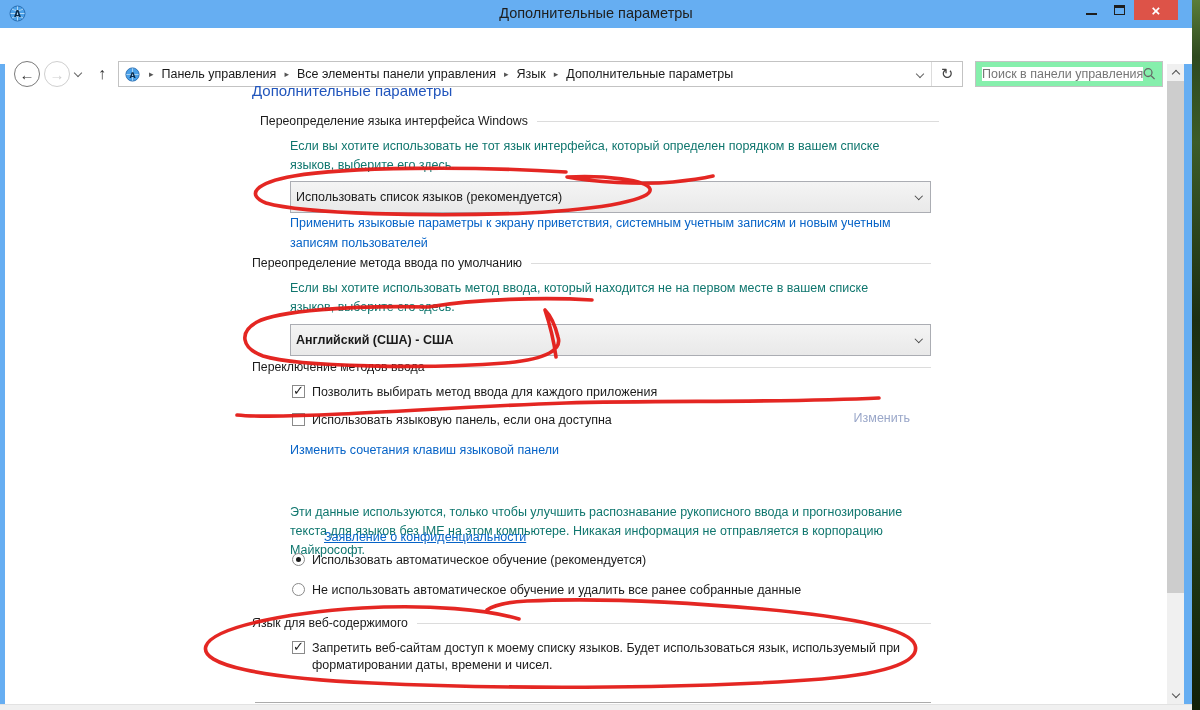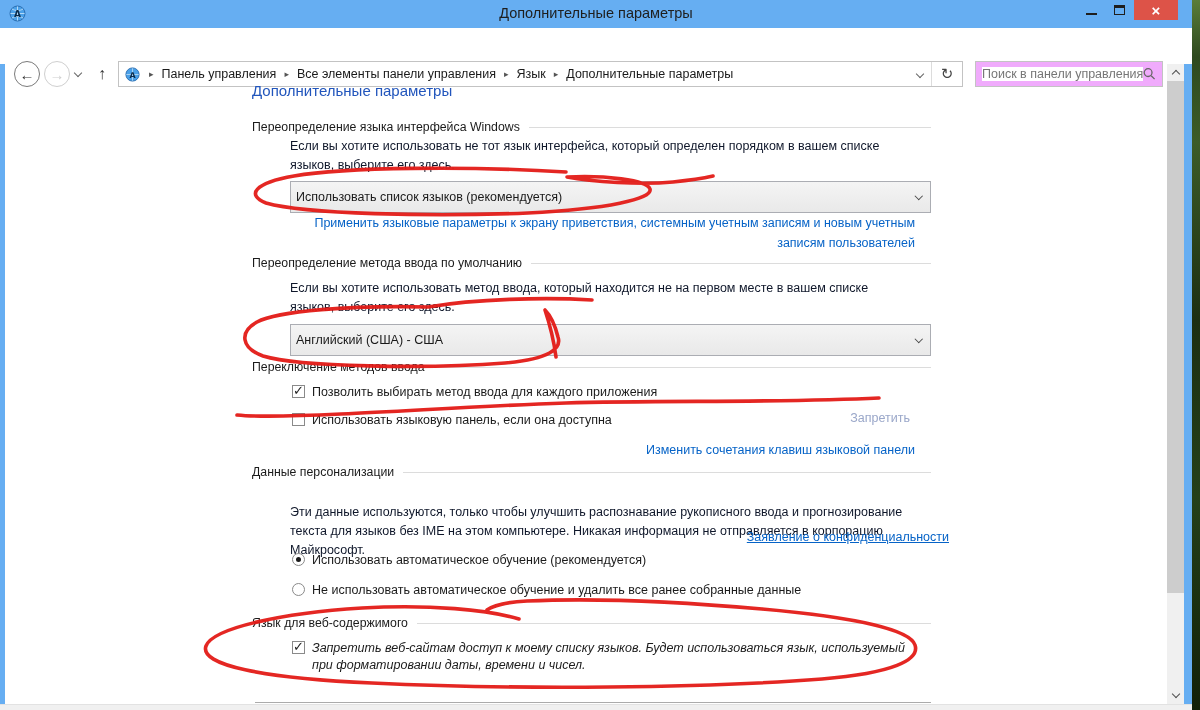--- a/index.html
+++ b/index.html
@@ -34,44 +34,44 @@
   #nav-history { position:absolute; top:42px; left:75px; }
   #nav-up { position:absolute; top:33px; left:90px; width:24px; height:26px; text-align:center; line-height:26px; font-size:16px; color:#333; }
   #addressbar { position:absolute; top:33px; left:118px; width:845px; height:26px; border:1px solid #c3c3c3; background:#fff;
     display:flex; align-items:center; padding-left:6px; font-size:12.5px; color:#1a1a1a; }
   .crumb { padding:0 3px; white-space:nowrap; }
   .crumb-sep { color:#555; font-size:9px; padding:0 5px; }
   #addr-right { margin-left:auto; display:flex; align-items:center; height:100%; }
   #addr-chevron { width:22px; height:100%; display:flex; align-items:center; justify-content:center; }
   #addr-divider { width:1px; height:24px; background:#dcdcdc; }
   #addr-refresh { width:30px; height:100%; display:flex; align-items:center; justify-content:center; font-size:15px; color:#444; }
-  #searchbox { position:absolute; top:33px; left:975px; width:188px; height:26px; border:1px solid #c3c3c3; background:#f0abfc;
+  #searchbox { position:absolute; top:33px; left:975px; width:188px; height:26px; border:1px solid #c3c3c3; background:#86efac;
     display:flex; align-items:center; padding:0 6px; }
   #searchbox input { flex:1; border:0; outline:none; font-size:12.5px; color:#444; font-family:inherit; }
   #searchbox input::placeholder { color:#767676; opacity:1; }
 
   
   #scrollbar { position:absolute; top:64px; left:1162px; width:17px; height:640px; background:#f0f0f0; }
   .sb-arrow { position:absolute; left:0; width:17px; height:17px; display:flex; align-items:center; justify-content:center; }
   .sb-up { top:0; } .sb-down { bottom:0; }
   .sb-up .chev { transform:rotate(-135deg); margin-top:3px; border-color:#505050; }
   .sb-down .chev { transform:rotate(45deg); margin-bottom:3px; border-color:#505050; }
   #sb-thumb { position:absolute; left:0; top:17px; width:17px; height:512px; background:#cdcdcd; }
 
   
   .page-title { position:absolute; left:247px; top:82px; font-size:15px; color:#2155bc; }
   .sect { position:absolute; left:247px; width:679px; display:flex; align-items:center; font-size:12.3px; color:#1b1b1b; white-space:nowrap; }
   .sect::after { content:""; flex:1; height:1px; background:#dcdcdc; margin-left:9px; }
-  .para { position:absolute; left:285px; width:625px; font-size:12.5px; line-height:19px; color:#0f172a; }
+  .para { position:absolute; left:285px; width:625px; font-size:12.5px; line-height:19px; color:#0f766e; }
   .combo { position:absolute; left:285px; width:641px; height:32px; border:1px solid #abadb3;
     background:linear-gradient(180deg,#f4f4f4,#e9e9e9); display:flex; align-items:center; padding:0 9px 0 5px;
     font-size:12.5px; color:#1a1a1a; }
   .combo .chev { margin-left:auto; border-color:#444; width:5.5px; height:5.5px; margin-top:-3px; }
   .link { color:#0663c7; font-size:12.5px; line-height:19px; cursor:pointer; }
-  .linkblock { position:absolute; left:285px; width:625px;text-align:right; }
+  .linkblock { position:absolute; left:285px; width:625px; }
   .ulink { text-decoration:underline; }
   .ctl-row { position:absolute; left:287px; display:flex; align-items:flex-start; font-size:12.5px; color:#1b1b1b; cursor:default; }
   .cbx { width:13px; height:13px; border:1px solid #8a8a8a; background:#fff; margin-right:7px; flex:none; position:relative; margin-top:1px; }
   .cbx.checked::after { content:"✓"; position:absolute; left:0px; top:-3px; font-size:13px; font-weight:bold; color:#222; }
   .rad { width:13px; height:13px; border:1px solid #8a8a8a; border-radius:50%; background:#fff; margin-right:7px; flex:none; position:relative; margin-top:1px; }
   .rad.selected::after { content:""; position:absolute; left:3px; top:3px; width:5px; height:5px; border-radius:50%; background:#1a1a1a; }
   .ctl-label { line-height:17px; max-width:612px; }
   #params-link { position:absolute; top:411px; right:274px; font-size:12.5px; color:#9aa7c9; }
   #footer-line-dark { position:absolute; top:702px; left:250px; width:676px; height:1px; background:#ababab; }
   #footer-strip { position:absolute; top:704px; left:-5px; width:1192px; height:6px; background:#f0f0f0; border-top:1px solid #e2e2e2; }
@@ -145,77 +145,74 @@
         <input type="text" placeholder="Поиск в панели управления" style="">
         <svg width="14" height="14" viewBox="0 0 14 14">
           <circle cx="5.5" cy="5.5" r="4.2" fill="none" stroke="#666" stroke-width="1.4"></circle>
           <line x1="8.8" y1="8.8" x2="12.5" y2="12.5" stroke="#666" stroke-width="1.4"></line>
         </svg>
       </div>
     </div>
 
     <div class="page-title">Дополнительные параметры</div>
 
-    <div class="sect" style="top:120px;">
+    <div class="sect" style="top:114px;margin-left:8px;">
         <span>Переопределение языка интерфейса Windows</span>
       </div>
     <div class="para" style="top:137px;">Если вы хотите использовать не тот язык интерфейса, который определен порядком в вашем списке языков, выберите его здесь.</div>
     <div class="combo" style="top:181px;">
       <span>Использовать список языков (рекомендуется)</span>
       <span class="chev"></span>
     </div>
     <div class="linkblock" style="top:213px;">
       <span class="link">Применить языковые параметры к экрану приветствия, системным учетным записям и новым учетным записям пользователей</span>
     </div>
 
     <div class="sect" style="top:256px;">
         <span>Переопределение метода ввода по умолчанию</span>
       </div>
     <div class="para" style="top:279px;">Если вы хотите использовать метод ввода, который находится не на первом месте в вашем списке языков, выберите его здесь.</div>
-    <div class="combo" style="top:324px;">
+    <div class="combo" style="top:324px;font-weight:bold;">
       <span>Английский (США) - США</span>
       <span class="chev"></span>
     </div>
 
     <div class="sect" style="top:360px;">
         <span>Переключение методов ввода</span>
       </div>
     <div class="ctl-row" style="top:384px;">
       <span class="cbx checked"></span>
       <span class="ctl-label">Позволить выбирать метод ввода для каждого приложения</span>
     </div>
     <div class="ctl-row" style="top:412px;">
       <span class="cbx"></span>
       <span class="ctl-label">Использовать языковую панель, если она доступна</span>
     </div>
-    <div id="params-link">Запретить</div>
+    <div id="params-link">Изменить</div>
     <div class="linkblock" style="top:440px;">
       <span class="link">Изменить сочетания клавиш языковой панели</span>
     </div>
 
-    <div class="sect" style="top:465px;">
-        <span>Данные персонализации</span>
-      </div>
     <div class="para" style="top:489px;margin-top:14px;">Эти данные используются, только чтобы улучшить распознавание рукописного ввода и прогнозирование текста для языков без IME на этом компьютере. Никакая информация не отправляется в корпорацию Майкрософт.</div>
     <div class="linkblock" style="top:527px;margin-left:34px;">
       <span class="link ulink">Заявление о конфиденциальности</span>
     </div>
     <div class="ctl-row" style="top:552px;">
       <span class="rad selected"></span>
       <span class="ctl-label">Использовать автоматическое обучение (рекомендуется)</span>
     </div>
     <div class="ctl-row" style="top:582px;">
       <span class="rad"></span>
       <span class="ctl-label">Не использовать автоматическое обучение и удалить все ранее собранные данные</span>
     </div>
 
     <div class="sect" style="top:616px;">
         <span>Язык для веб-содержимого</span>
       </div>
-    <div class="ctl-row" style="top:640px;font-style:italic;">
+    <div class="ctl-row" style="top:640px;">
       <span class="cbx checked"></span>
       <span class="ctl-label" style="width:612px;">Запретить веб-сайтам доступ к моему списку языков. Будет использоваться язык, используемый при форматировании даты, времени и чисел.</span>
     </div>
 
     <div id="footer-line-dark"></div>
     <div id="footer-strip"></div>
 
     <div id="scrollbar">
       <div class="sb-arrow sb-up">
           <span class="chev"></span>

